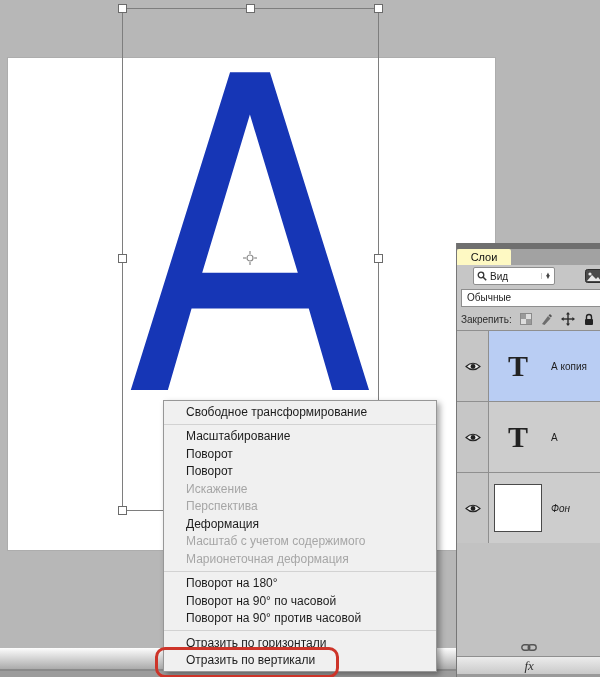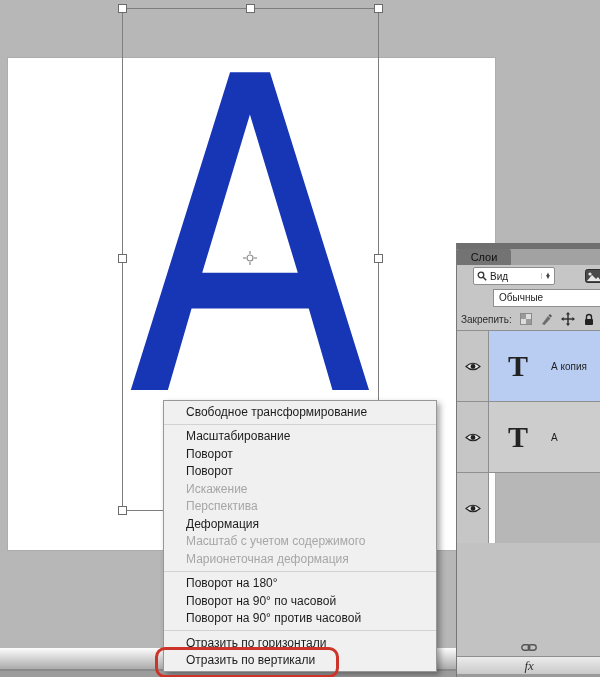--- a/index.html
+++ b/index.html
@@ -37,32 +37,32 @@
 
   
   .annotation{position:absolute;left:155px;top:647px;width:178px;height:25px;
               border:3px solid #cd3429;border-radius:10px;z-index:7;}
 
   
   .layers-panel{position:absolute;left:456px;top:243px;width:144px;height:434px;z-index:4;
                 border-left:1px solid #777;}
   .p-topstrip{height:6px;background:#6f6f6f;}
   .p-tabs{height:16px;background:#a2a2a2;display:flex;}
-  .p-tab{width:54px;background:#737373;font-size:11px;display:flex;align-items:center;
+  .p-tab{width:54px;background:#fef9c3;font-size:11px;display:flex;align-items:center;
          justify-content:center;color:#111;border-radius:2px 2px 0 0;}
   .p-filter{height:22px;background:#c6c6c6;display:flex;align-items:center;
             padding-left:16px;position:relative;}
   .kind-dd{width:80px;height:16px;background:#fff;border:1px solid #8e8e8e;border-radius:2px;
            display:flex;align-items:center;font-size:10px;color:#222;}
   .kind-spin{margin-left:auto;margin-right:3px;display:flex;flex-direction:column;line-height:3px;
              font-size:6px;color:#444;border-left:1px solid #ccc;padding-left:3px;}
   .filter-type-icon{position:absolute;left:128px;top:4px;}
   .p-blend{height:21px;background:#c6c6c6;display:flex;align-items:center;padding-left:4px;}
   .blend-dd{width:150px;height:16px;background:#fff;border:1px solid #8e8e8e;font-size:10px;
-            color:#222;display:flex;align-items:center;padding-left:5px;margin-left:32px;}
+            color:#222;display:flex;align-items:center;padding-left:5px;}
   .p-lock{height:22px;background:#c6c6c6;display:flex;align-items:center;
           font-size:10px;color:#2a2a2a;padding-left:4px;gap:7px;}
   .lock-btn{display:flex;align-items:center;justify-content:center;width:14px;height:14px;}
 
   .layer-row{height:70px;display:flex;border-top:1px solid #8f8f8f;}
   .layer-row:last-of-type{border-bottom:1px solid #8f8f8f;}
   .eye-cell{width:31px;border-right:1px solid #8f8f8f;display:flex;align-items:center;
             justify-content:center;background:#c6c6c6;}
   .row-content{flex:1;display:flex;align-items:center;background:#cdcdcd;}
   .layer-row.selected .row-content{background:#b9cdf3;}
@@ -244,20 +244,26 @@
       </div>
     </div>
 
     <div class="layer-row">
       <div class="eye-cell">
         <svg width="16" height="11" viewBox="0 0 16 11">
           <path d="M1 5.5 Q8 -1 15 5.5 Q8 12 1 5.5 Z" fill="#e9e9e9" stroke="#222" stroke-width="1.1"></path>
           <circle cx="8" cy="5.5" r="2.4" fill="#222"></circle>
         </svg>
       </div>
+      <div class="row-content">
+        <div class="thumb-area">
+          <span class="bg-thumb"></span>
+        </div>
+        <span class="layer-label italic">Фон</span>
+      </div>
     </div>
 
     <div class="p-empty"></div>
 
     <div class="p-footer">
       <span style="display:flex;">
         <svg width="16" height="9" viewBox="0 0 16 9">
           <rect x="0.8" y="1.8" width="8" height="5.4" rx="2.7" fill="none" stroke="#555" stroke-width="1.4"></rect>
           <rect x="7.2" y="1.8" width="8" height="5.4" rx="2.7" fill="none" stroke="#555" stroke-width="1.4"></rect>
         </svg>

